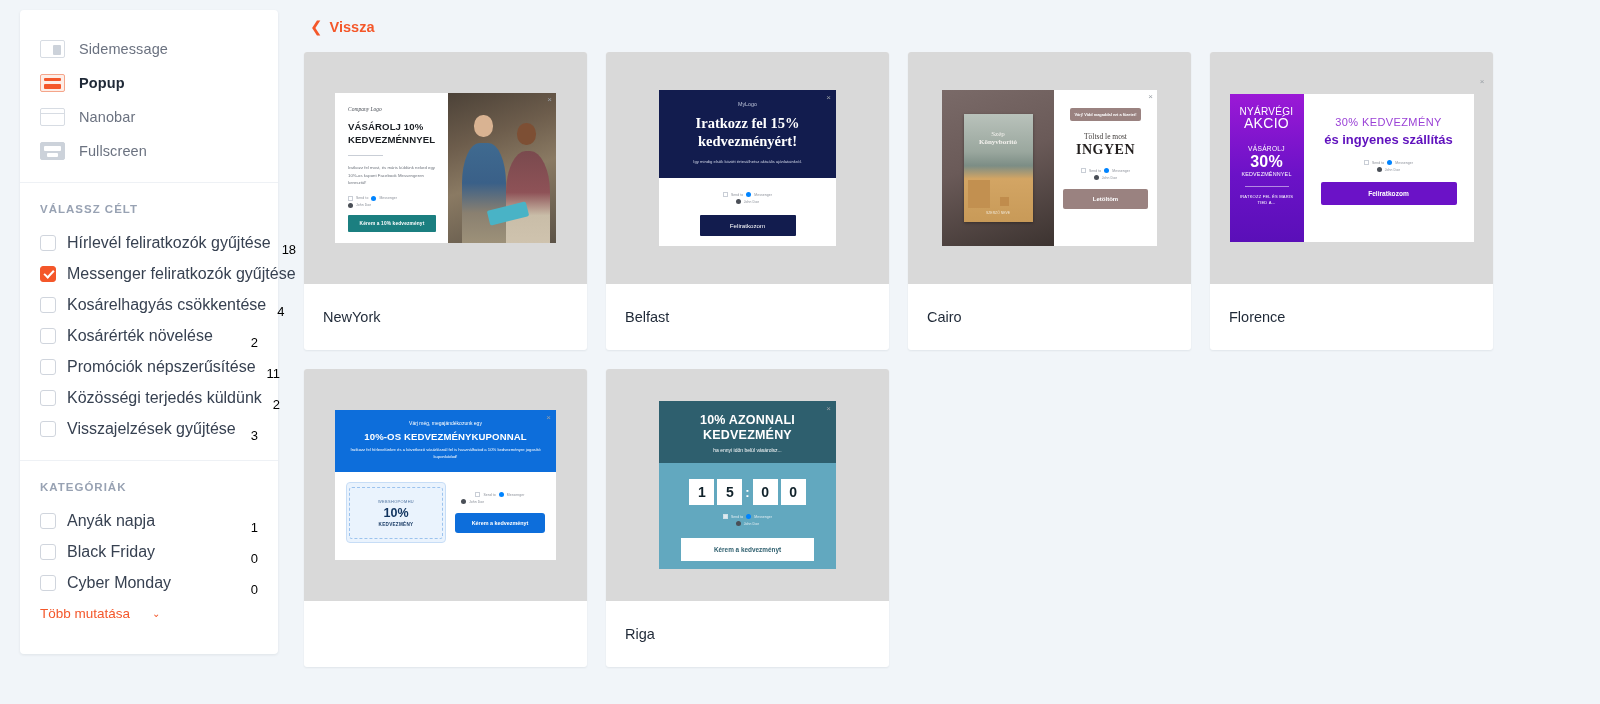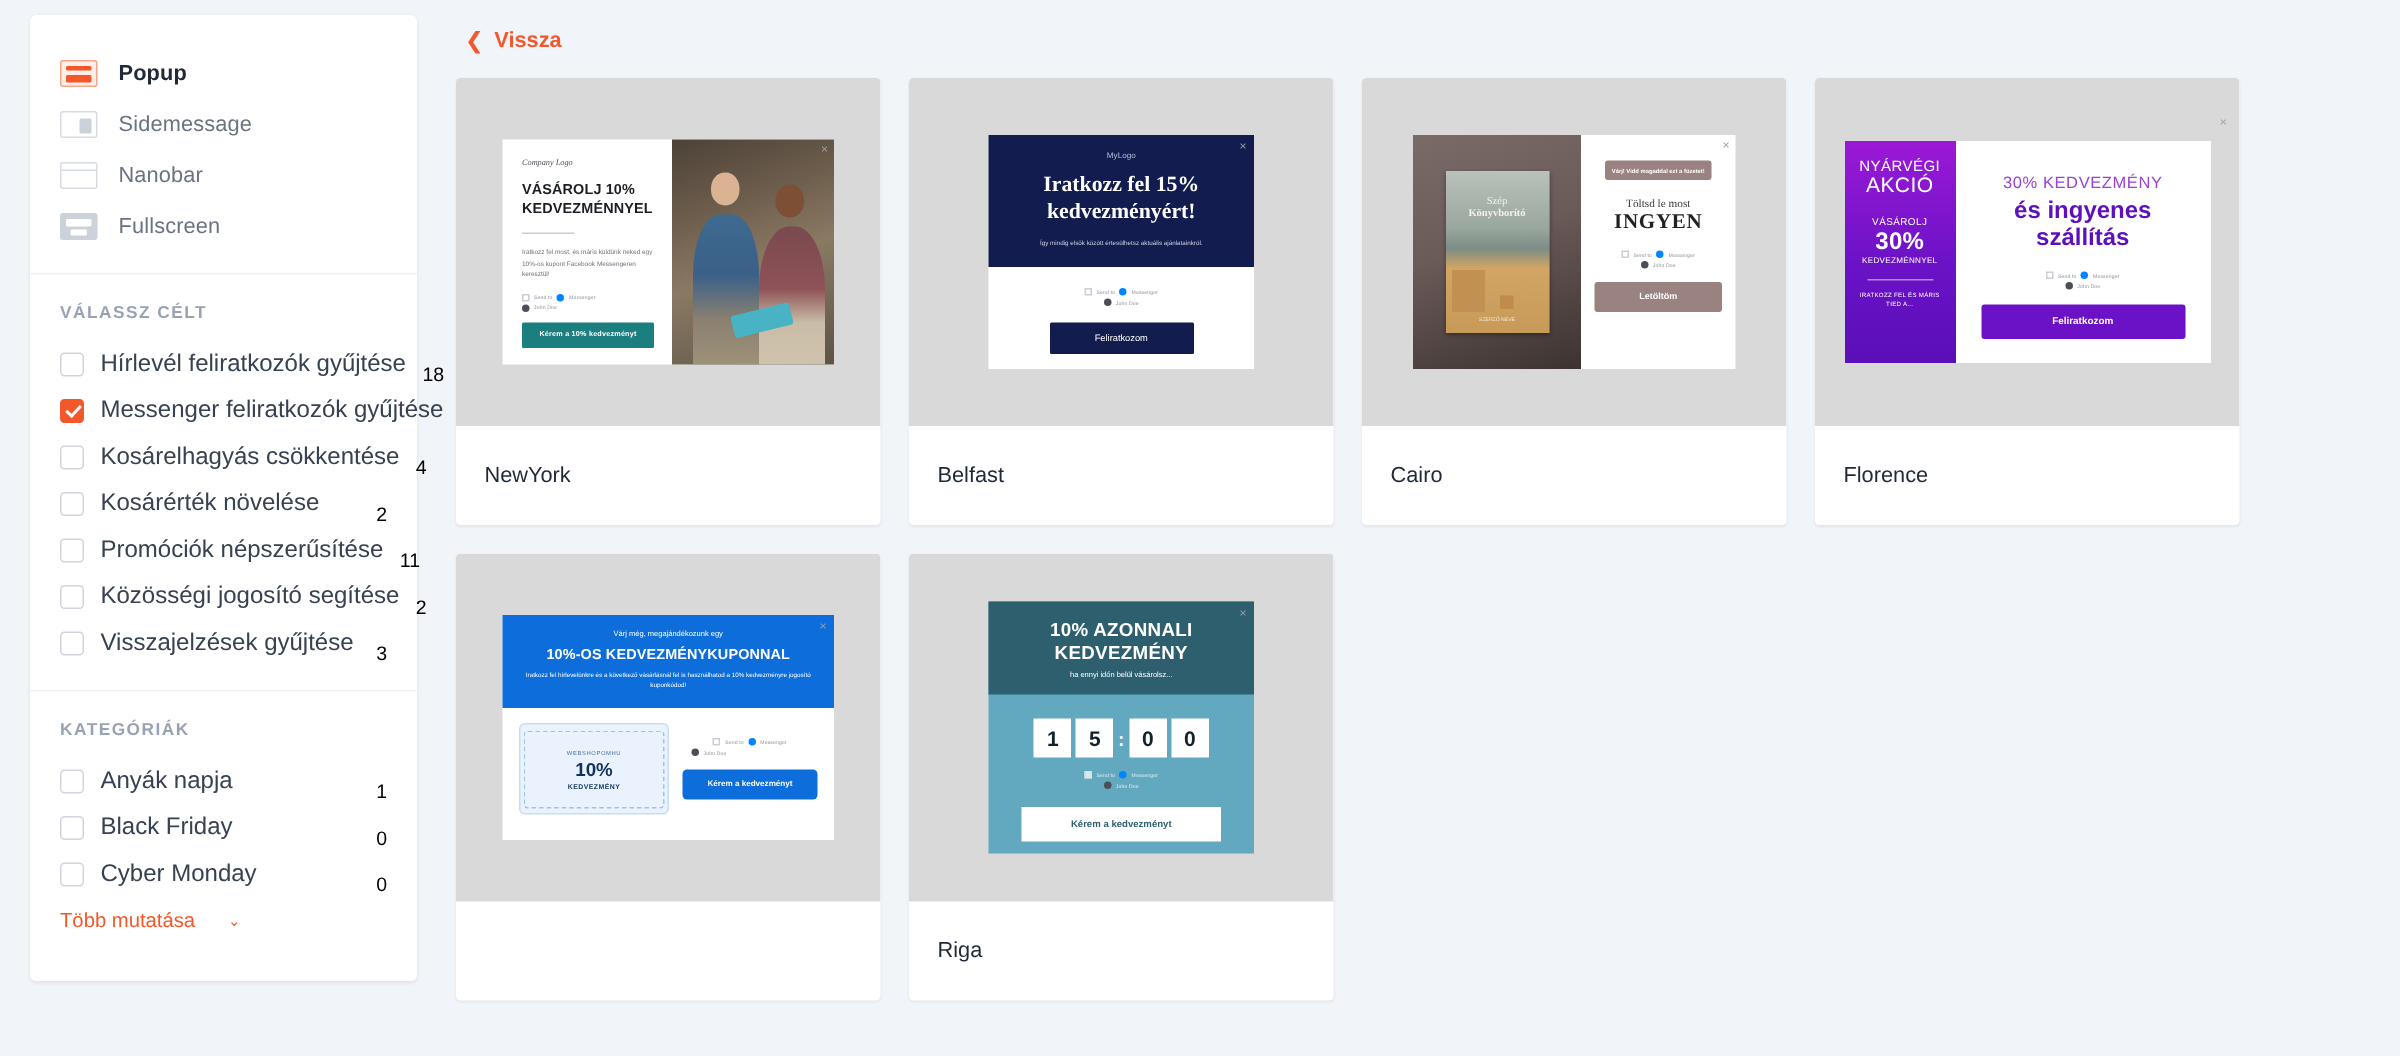--- a/index.html
+++ b/index.html
@@ -198,21 +198,21 @@
   .fl-l { width:74px; background:linear-gradient(180deg,#9b19d6 0%,#6b12c7 55%,#5a0fb8 100%); padding:12px 7px; text-align:center; color:#fff;}
   .fl-l1 { font-size:10px; letter-spacing:.3px; }
   .fl-l2 { font-size:14px; letter-spacing:.3px; margin-top:-2px; }
   .fl-l3 { font-size:6.6px; margin-top:14px; letter-spacing:.3px; }
   .fl-l4 { font-size:16px; font-weight:bold; letter-spacing:.2px; margin-top:1px;}
   .fl-l5 { font-size:5.4px; letter-spacing:.2px; }
   .fl-div { width:44px;height:1px;background:rgba(255,255,255,.5);margin:9px auto 7px auto;}
   .fl-l6 { font-size:4.1px; line-height:1.5; letter-spacing:.2px; }
   .fl-r { width:170px; padding:22px 17px; text-align:center; }
   .fl-h1 { font-size:11px; color:#9a41d6; letter-spacing:.4px;}
-  .fl-h2 { font-size:16px; font-weight:bold; color:#5f10bd; margin-top:4px;}
+  .fl-h2 { font-size:13px; font-weight:bold; color:#5f10bd; margin-top:4px;}
   .fl-msg { margin:13px 0 10px 0; }
   .fl-btn { background:#6b12c7; color:#fff; font-size:6.6px; font-weight:bold; text-align:center; padding:8px 0; border-radius:2px;}
 
   
   .mo { width:221px; height:150px; background:#fff; }
   .mo-top { background:#0d6edb; padding:10px 11px 12px 11px; text-align:center; color:#fff; }
   .mo-t1 { font-size:5px; }
   .mo-t2 { font-size:9.6px; font-weight:bold; margin-top:5px; letter-spacing:.1px;}
   .mo-t3 { font-size:4.2px; line-height:1.6; margin-top:5px; }
   .mo-bot { display:flex; align-items:center; padding:10px 11px 0 11px; gap:9px; }
@@ -244,29 +244,29 @@
   .ri-btn { background:#fff; color:#2e5f6e; font-size:6.4px; font-weight:bold; text-align:center; padding:8px 0; width:133px; margin:12px auto 0 auto;}
 </style>
 </head>
 <body>
 
 <div class="app">
 
   <aside class="sidebar">
 
     <div class="type-list">
+      <div class="type-item">
+        <span class="ticon ticon-side"></span>
+        <span class="type-label">Sidemessage</span>
+      </div>
       <div class="type-item active">
         <span class="ticon ticon-popup"></span>
         <span class="type-label">Popup</span>
       </div>
       <div class="type-item">
-        <span class="ticon ticon-side"></span>
-        <span class="type-label">Sidemessage</span>
-      </div>
-      <div class="type-item">
         <span class="ticon ticon-nano"></span>
         <span class="type-label">Nanobar</span>
       </div>
       <div class="type-item">
         <span class="ticon ticon-full"></span>
         <span class="type-label">Fullscreen</span>
       </div>
     </div>
 
     <div class="filter-block">
@@ -292,21 +292,21 @@
         <span class="f-label">Kosárérték növelése</span>
         <span class="f-count">2</span>
       </div>
       <div class="f-row">
         <span class="cbx"></span>
         <span class="f-label">Promóciók népszerűsítése</span>
         <span class="f-count">11</span>
       </div>
       <div class="f-row">
         <span class="cbx"></span>
-        <span class="f-label">Közösségi jogosító segítése</span>
+        <span class="f-label">Közösségi terjedés küldünk</span>
         <span class="f-count">2</span>
       </div>
       <div class="f-row">
         <span class="cbx"></span>
         <span class="f-label">Visszajelzések gyűjtése</span>
         <span class="f-count">3</span>
       </div>
     </div>
 
     <div class="filter-block last">

